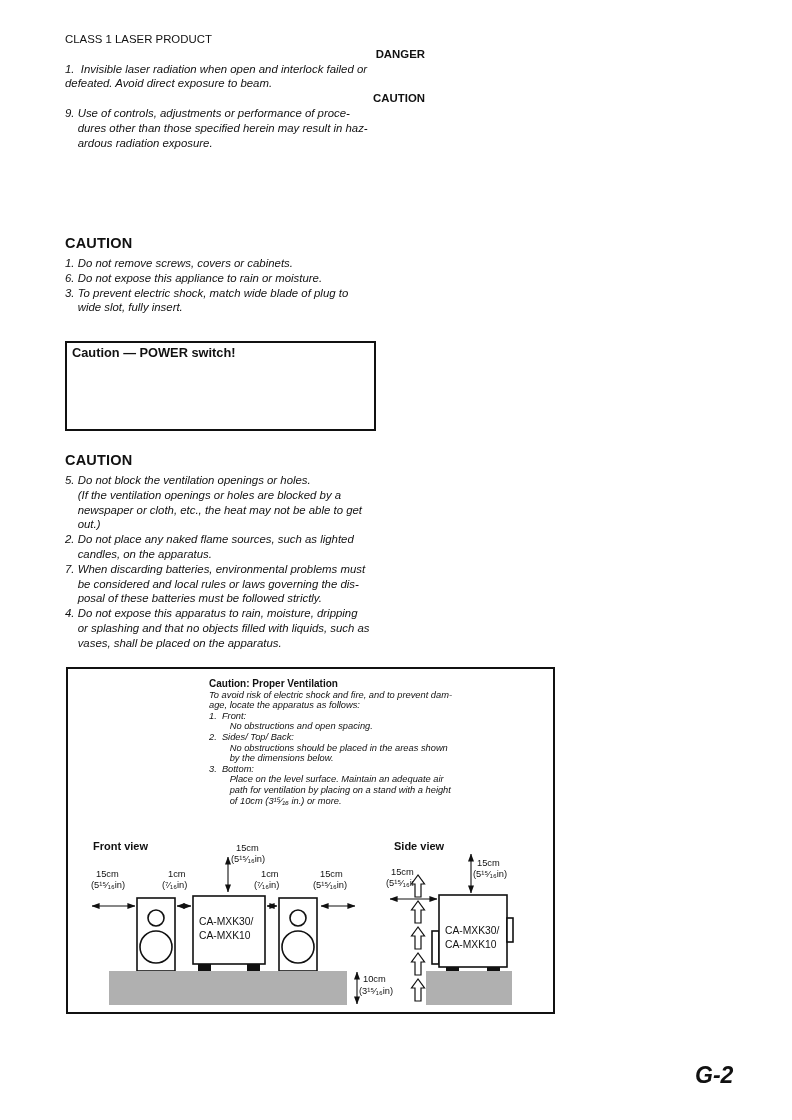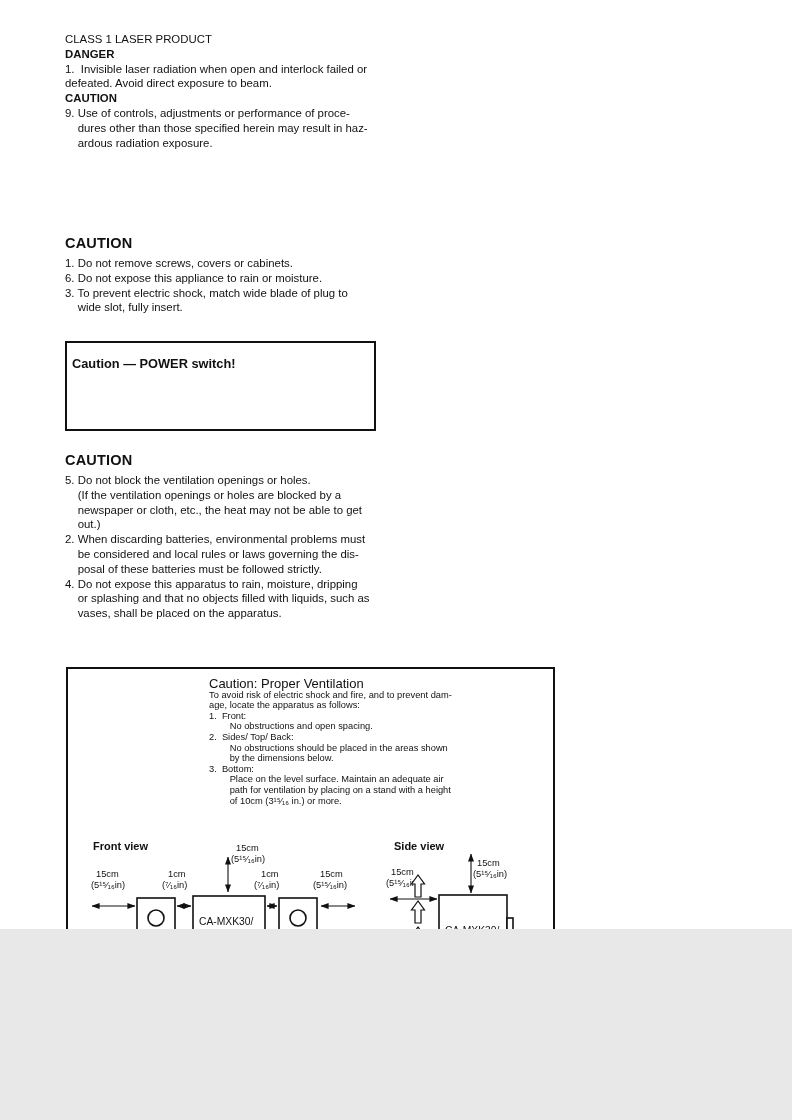--- a/index.html
+++ b/index.html
@@ -1,37 +1,37 @@
 <!DOCTYPE html>
 <html><head>
 <meta charset="utf-8">
 <style>
   html,body { margin:0; padding:0; background:#e8e8e8; }
   .page {
-    position:relative; width:792px; height:929px; background:#ffffff;
+    position:relative; width:792px; height:1120px; background:#ffffff;
     font-family:"Liberation Sans","DejaVu Sans",sans-serif; color:#111;
     overflow:hidden; margin:0 auto;
   }
   .tblock { position:absolute; left:65px; width:360px; font-size:11.4px; line-height:14.8px; }
   .bl { min-height:14.8px; }
-  .b  { font-weight:bold; }
-  .lines { white-space:pre-wrap; }
+  .b  { font-weight:bold;text-align:right; }
+  .lines { white-space:pre-wrap;font-style:italic; }
   .h1 { font-size:14.5px; font-weight:bold; line-height:19px; margin:0 0 3px 0; letter-spacing:0.2px; }
   .powerbox {
     position:absolute; left:65px; top:341px; width:311px; height:90px;
-    border:2px solid #111; box-sizing:border-box; padding:13px 5px 0 5px;
+    border:2px solid #111; box-sizing:border-box; padding:2px 5px 0 5px;
     font-size:12.8px; line-height:16.2px;
   }
   .pb-title { font-weight:bold; }
   .figurebox {
     position:absolute; left:66px; top:667px; width:489px; height:347px;
     border:2px solid #111; box-sizing:border-box;
   }
   .fignote { position:absolute; left:141px; top:10px; width:300px; font-size:9.3px; line-height:10.6px; }
-  .fignote-title { font-weight:normal; font-size:13px; }
+  .fignote-title { font-weight:bold; font-size:10px; }
   .figsvg { position:absolute; left:0; top:0; }
   .figsvg text { font-family:"Liberation Sans","DejaVu Sans",sans-serif; fill:#111; }
   .svgs { font-size:9.3px; }
   .svgu { font-size:10.3px; }
   .svgb { font-size:11px; font-weight:bold; }
   .dim  { stroke:#111; stroke-width:1.1; marker-start:url(#mA); marker-end:url(#mA); }
   .ol   { fill:#ffffff; stroke:#111; stroke-width:1.6; }
   .gray { fill:#b0b0b0; stroke:none; }
   .blk  { fill:#111; stroke:none; }
   .airflow { fill:#ffffff; stroke:#111; stroke-width:1.2; }
@@ -64,21 +64,23 @@
   <div class="powerbox">
     <div class="pb-title">Caution — POWER switch!</div>
   </div>
 
   <section class="tblock" style="top:451px">
     <h2 class="h1">CAUTION</h2>
     <div class="bl lines">5. Do not block the ventilation openings or holes.
     (If the ventilation openings or holes are blocked by a
     newspaper or cloth, etc., the heat may not be able to get
     out.)</div>
-    <div class="bl lines">2. When discarding batteries, environmental problems must
+    <div class="bl lines">2. Do not place any naked flame sources, such as lighted
+    candles, on the apparatus.</div>
+    <div class="bl lines">7. When discarding batteries, environmental problems must
     be considered and local rules or laws governing the dis-
     posal of these batteries must be followed strictly.</div>
     <div class="bl lines">4. Do not expose this apparatus to rain, moisture, dripping
     or splashing and that no objects filled with liquids, such as
     vases, shall be placed on the apparatus.</div>
   </section>
 
   <div class="figurebox">
 
     <svg class="figsvg" width="485" height="343" viewBox="0 0 485 343">

